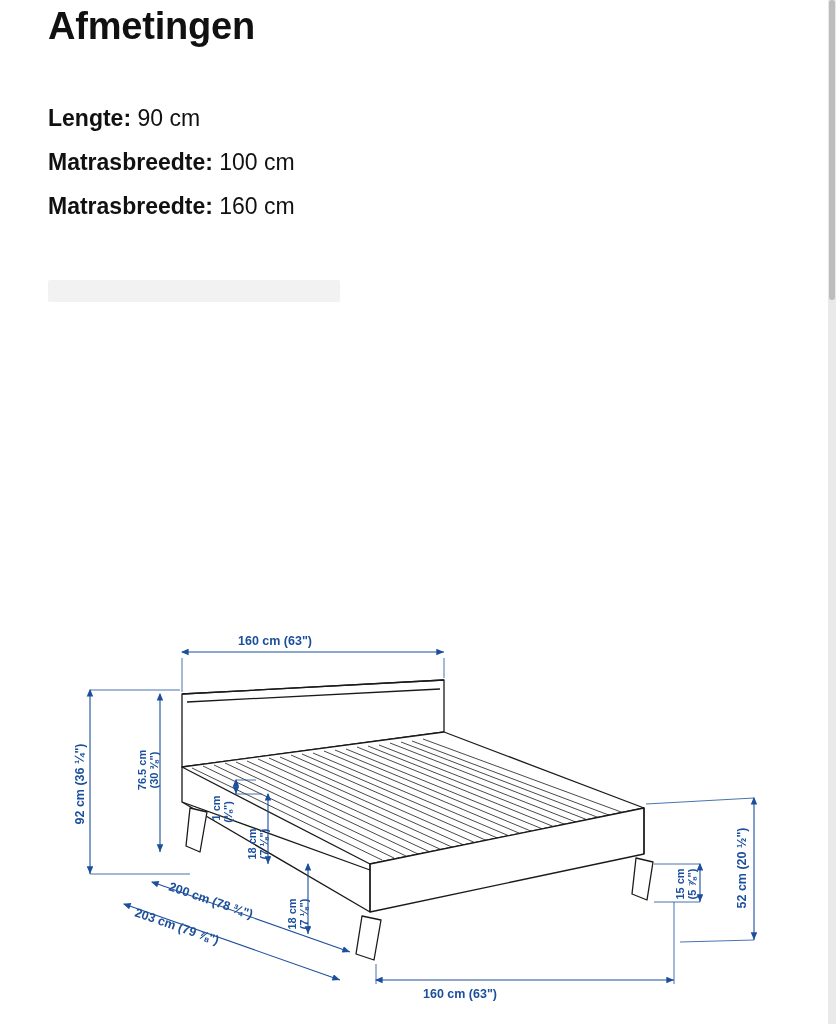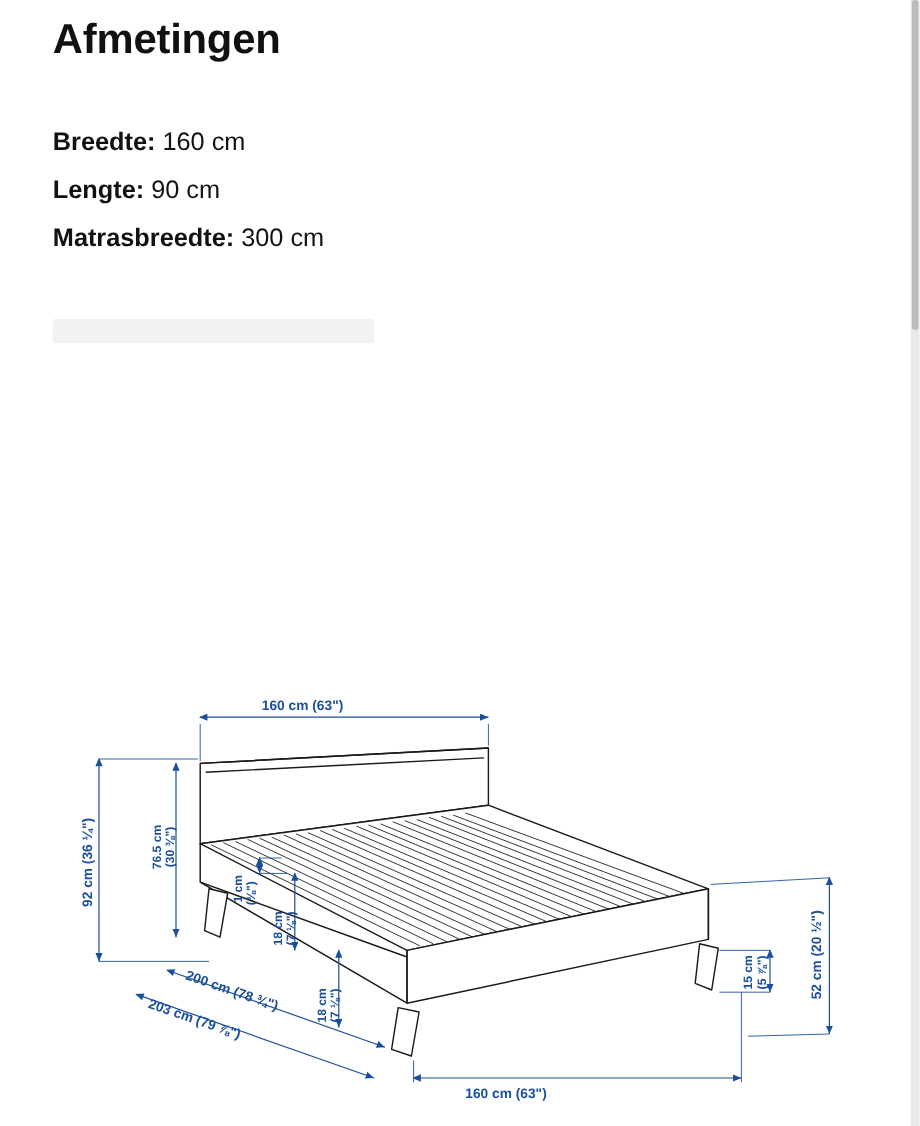--- a/index.html
+++ b/index.html
@@ -42,21 +42,20 @@
     background: #bdbdbd;
     border-radius: 3px;
   }
 
   .content {
     padding: 0 48px;
   }
 
   h1.title {
     margin: 0;
-    padding-top: 10px;
     font-size: 38px;
     line-height: 52px;
     font-weight: bold;
     letter-spacing: -0.2px;
     color: #111111;
   }
 
   .specs {
     margin-top: 44px;
   }
@@ -115,35 +114,35 @@
     <div class="thumb"></div>
   </div>
 
   <div class="content">
 
     <h1 class="title">Afmetingen</h1>
 
     <div class="specs">
 
 
-      <div class="spec-row">
-        <span class="spec-label">Breedte:</span>
-        <span class="spec-value">160 cm</span>
-      </div>
 
       <div class="spec-row">
         <span class="spec-label">Lengte:</span>
         <span class="spec-value">90 cm</span>
       </div>
 
       <div class="spec-row">
         <span class="spec-label">Matrasbreedte:</span>
-        <span class="spec-value">300 cm</span>
+        <span class="spec-value">100 cm</span>
       </div>
 
+      <div class="spec-row">
+        <span class="spec-label">Matrasbreedte:</span>
+        <span class="spec-value">160 cm</span>
+      </div>
 
     </div>
 
     <div class="placeholder-block"></div>
 
   </div>
 
   <div class="drawing-wrap">
     <svg width="756" height="400" viewBox="0 0 756 400" xmlns="http://www.w3.org/2000/svg">
       <defs>

